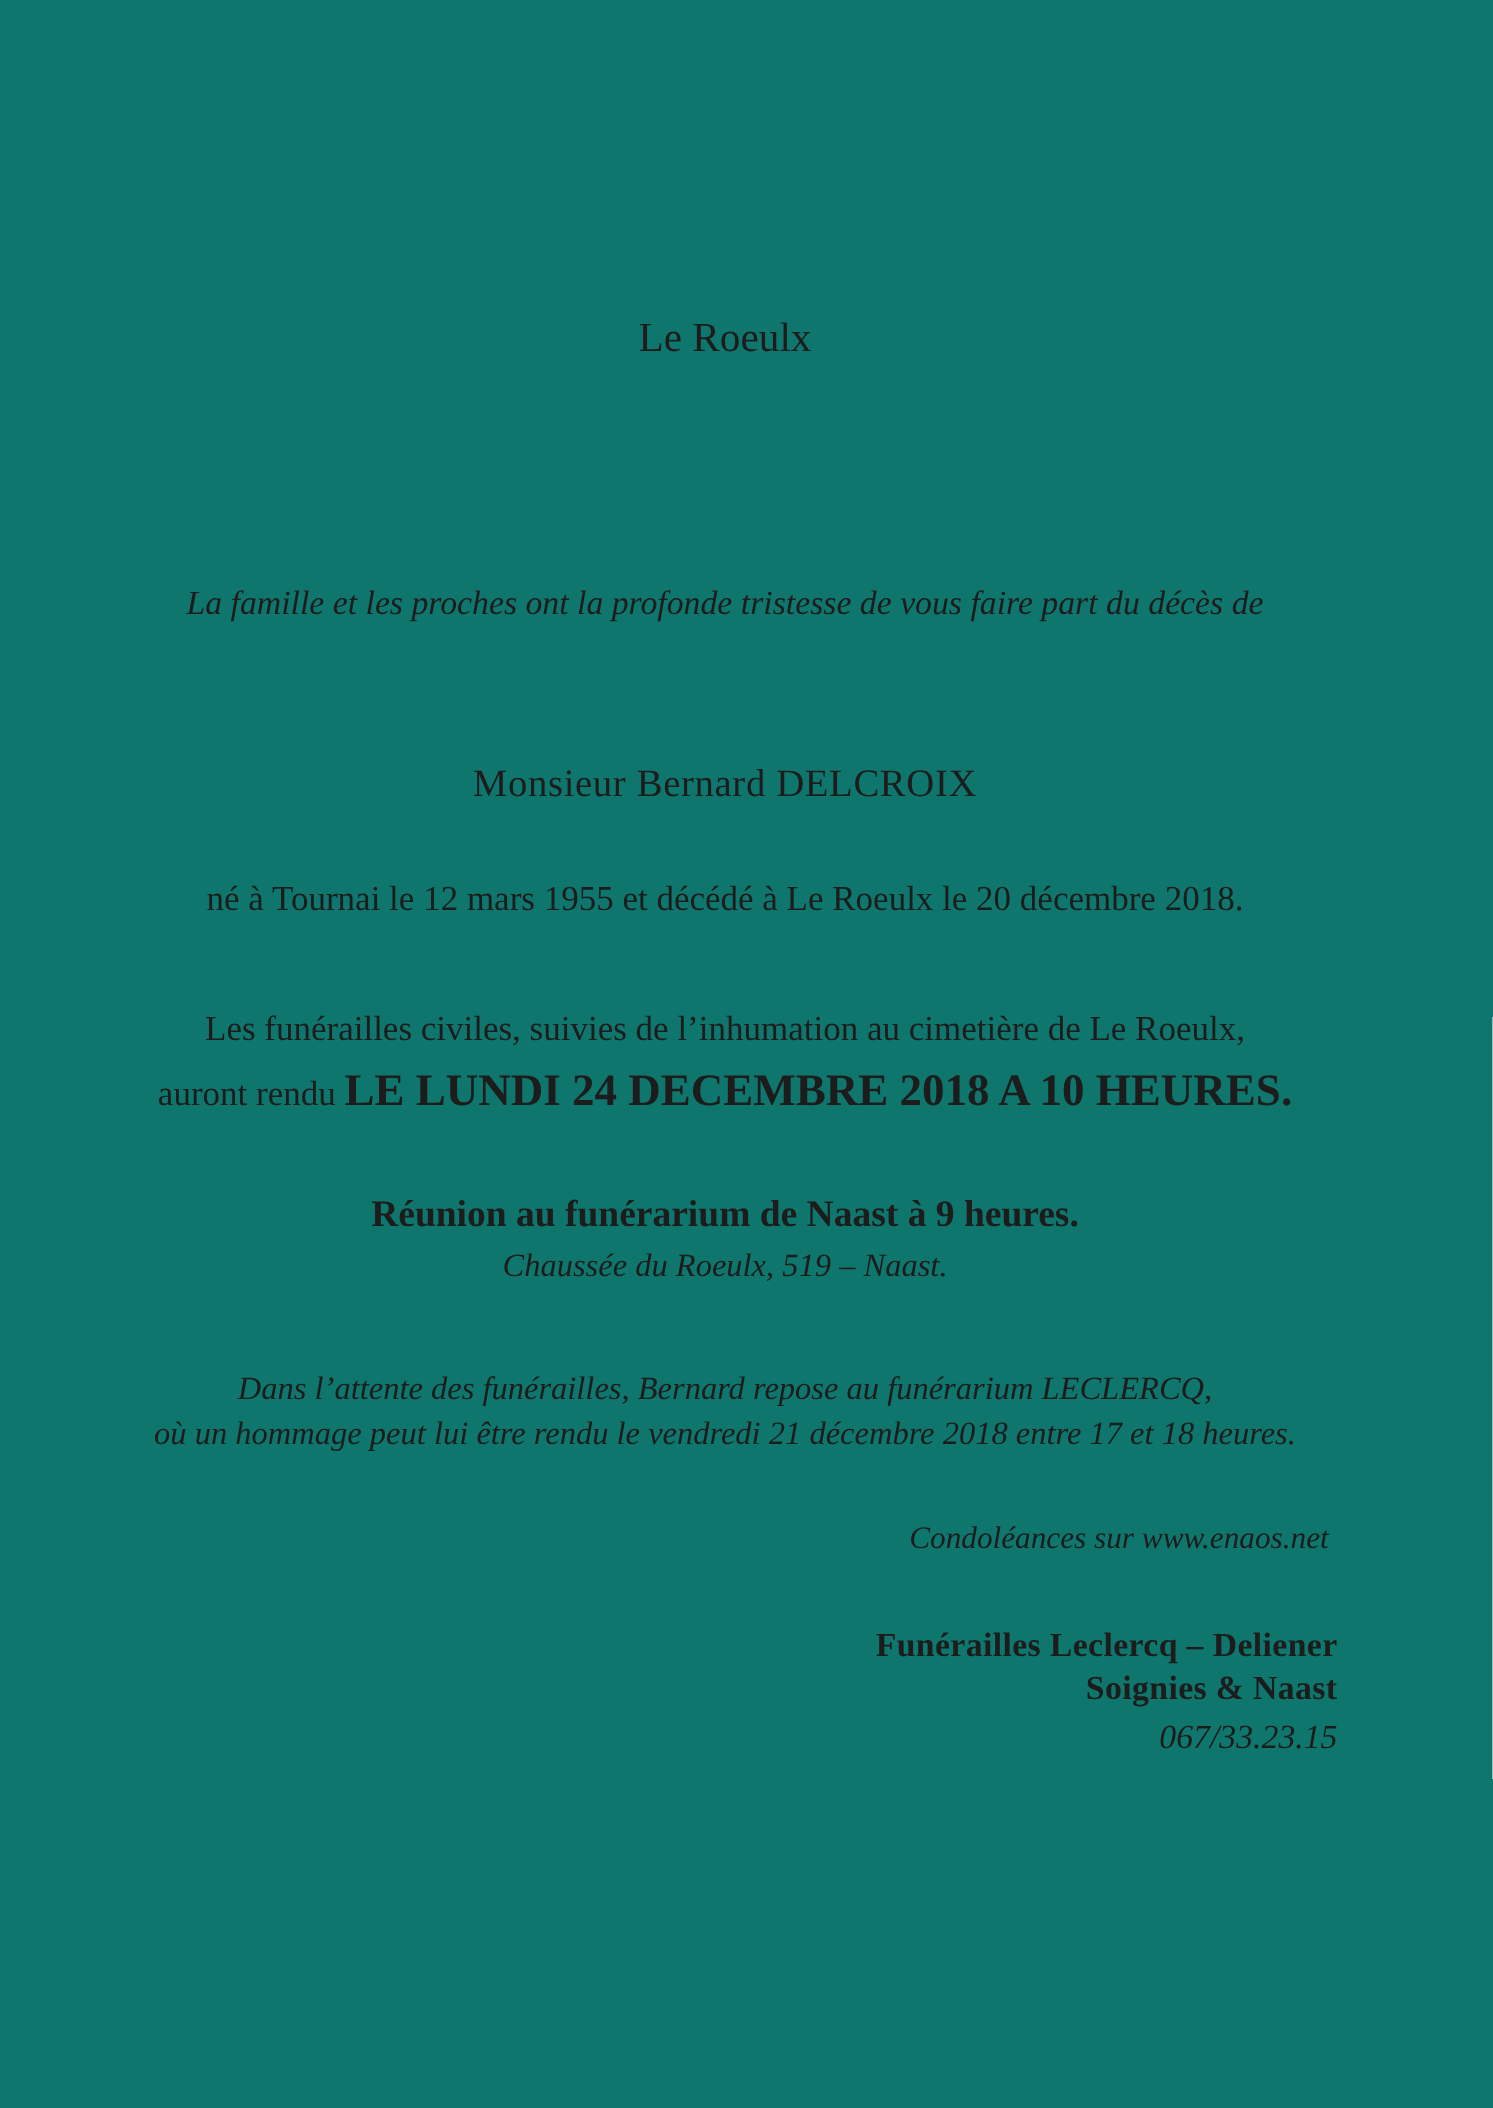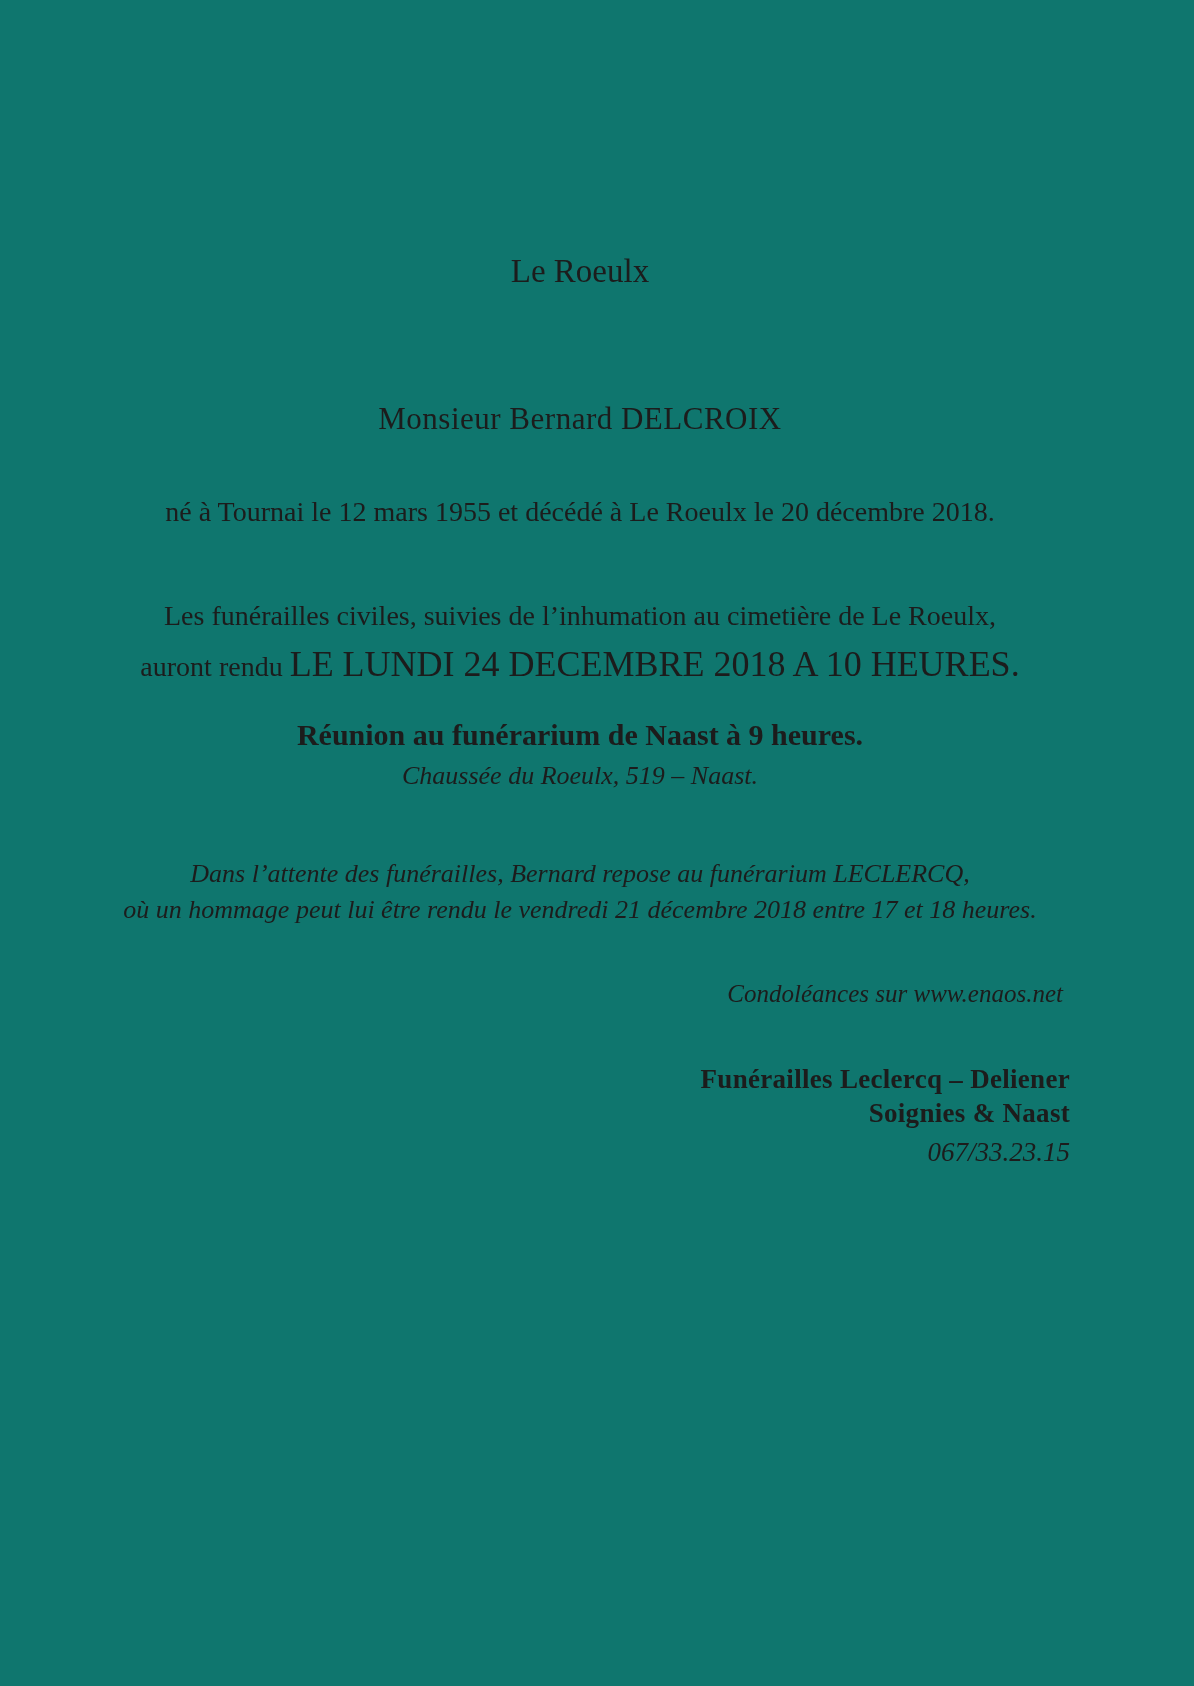--- a/index.html
+++ b/index.html
@@ -59,24 +59,24 @@
     font-size: 28px;
     line-height: 42px;
   }
   .ceremony-line2 {
     margin-top: 2px;
     font-size: 28px;
     line-height: 50px;
   }
   .ceremony-line2 .emphasis {
     font-size: 36px;
-    font-weight: normal;
+    font-weight: bold;
   }
   .meeting {
-    margin-top: 22px;
+    margin-top: 50px;
     font-size: 30px;
     line-height: 42px;
     font-weight: bold;
   }
   .meeting-address {
     margin-top: 2px;
     font-size: 26px;
     line-height: 36px;
   }
   .visitation {
@@ -108,20 +108,21 @@
   }
 </style>
 </head>
 <body>
 
 <div class="page">
   <div class="content">
 
     <div class="location center">Le Roeulx</div>
 
+    <div class="intro center italic">La famille et les proches ont la profonde tristesse de vous faire part du décès de</div>
 
     <div class="deceased-name center">Monsieur Bernard DELCROIX</div>
 
     <div class="birth-death center">né à Tournai le 12 mars 1955 et décédé à Le Roeulx le 20 décembre 2018.</div>
 
     <div class="ceremony center">
       <div class="ceremony-line1">Les funérailles civiles, suivies de l’inhumation au cimetière de Le Roeulx,</div>
       <div class="ceremony-line2"><span>auront rendu </span><span class="emphasis">LE LUNDI 24 DECEMBRE 2018 A 10 HEURES.</span></div>
     </div>
 

